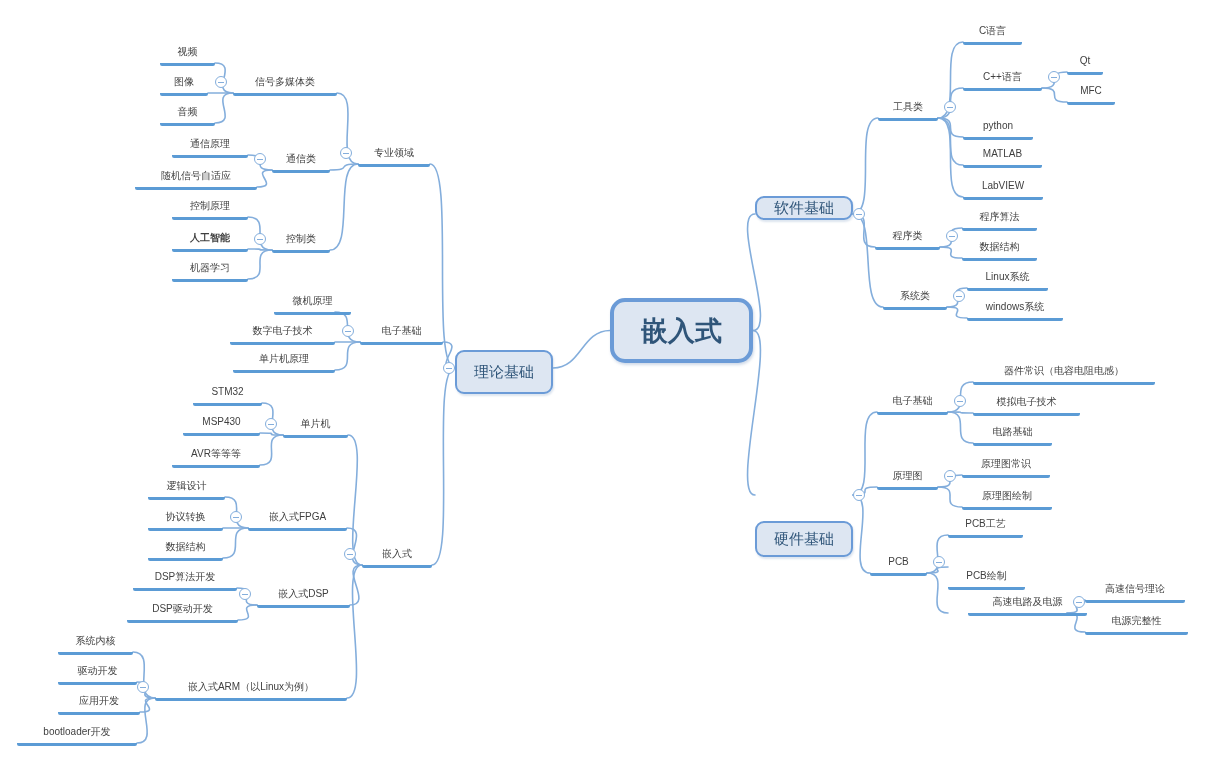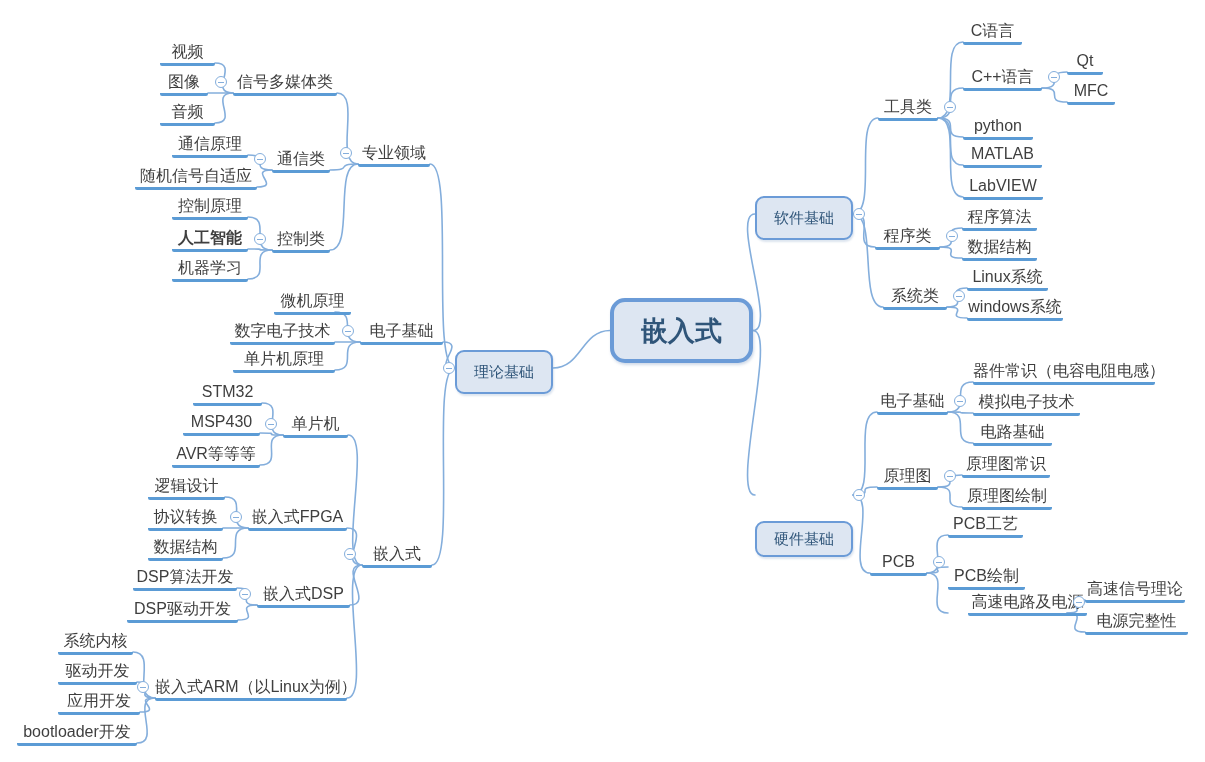--- a/index.html
+++ b/index.html
@@ -6,21 +6,21 @@
   #canvas{
     position:relative;
     width:1205px;height:762px;
     background:#ffffff;
     font-family:"Liberation Sans","DejaVu Sans",sans-serif;
     overflow:hidden;
   }
   #edges{position:absolute;left:0;top:0;}
   .tnode{
     position:absolute;
-    font-size:16px;
+    font-size:10px;
     line-height:16px;
     height:16px;
     color:var(--text,#3F3F3F);
     text-align:center;
     white-space:nowrap;
     padding-bottom:3px;
     border-bottom:3px solid var(--underline,#5B9BD5);
     border-radius:0 0 2px 2px;
     box-sizing:content-box;
     z-index:3;
@@ -174,21 +174,21 @@
       <div class="tnode" style="left: 257px; top: 586px; width: 93px;">嵌入式DSP</div>
       <div class="minus" style="left: 239px; top: 588px;"></div>
       <div class="tnode" style="left: 133px; top: 569px; width: 104px;">DSP算法开发</div>
       <div class="tnode" style="left: 127px; top: 601px; width: 111px;">DSP驱动开发</div>
       <div class="tnode" style="left: 155px; top: 679px; width: 192px;">嵌入式ARM（以Linux为例）</div>
       <div class="minus" style="left: 137px; top: 681px;"></div>
       <div class="tnode" style="left: 58px; top: 633px; width: 75px;">系统内核</div>
       <div class="tnode" style="left: 58px; top: 663px; width: 79px;">驱动开发</div>
       <div class="tnode" style="left: 58px; top: 693px; width: 82px;">应用开发</div>
       <div class="tnode" style="left: 17px; top: 724px; width: 120px;">bootloader开发</div>
-      <div class="bnode" style="left: 755px; top: 196px; width: 98px; height: 44px;">软件基础</div>
+      <div class="bnode" style="left: 755px; top: 196px; width: 98px; height: 24px;">软件基础</div>
       <div class="minus" style="left: 853px; top: 208px;"></div>
       <div class="tnode" style="left: 878px; top: 99px; width: 60px;">工具类</div>
       <div class="minus" style="left: 944px; top: 101px;"></div>
       <div class="tnode" style="left: 963px; top: 23px; width: 59px;">C语言</div>
       <div class="tnode" style="left: 963px; top: 69px; width: 79px;">C++语言</div>
       <div class="minus" style="left: 1048px; top: 71px;"></div>
       <div class="tnode" style="left: 1067px; top: 53px; width: 36px;">Qt</div>
       <div class="tnode" style="left: 1067px; top: 83px; width: 48px;">MFC</div>
       <div class="tnode" style="left: 963px; top: 118px; width: 70px;">python</div>
       <div class="tnode" style="left: 963px; top: 146px; width: 79px;">MATLAB</div>

